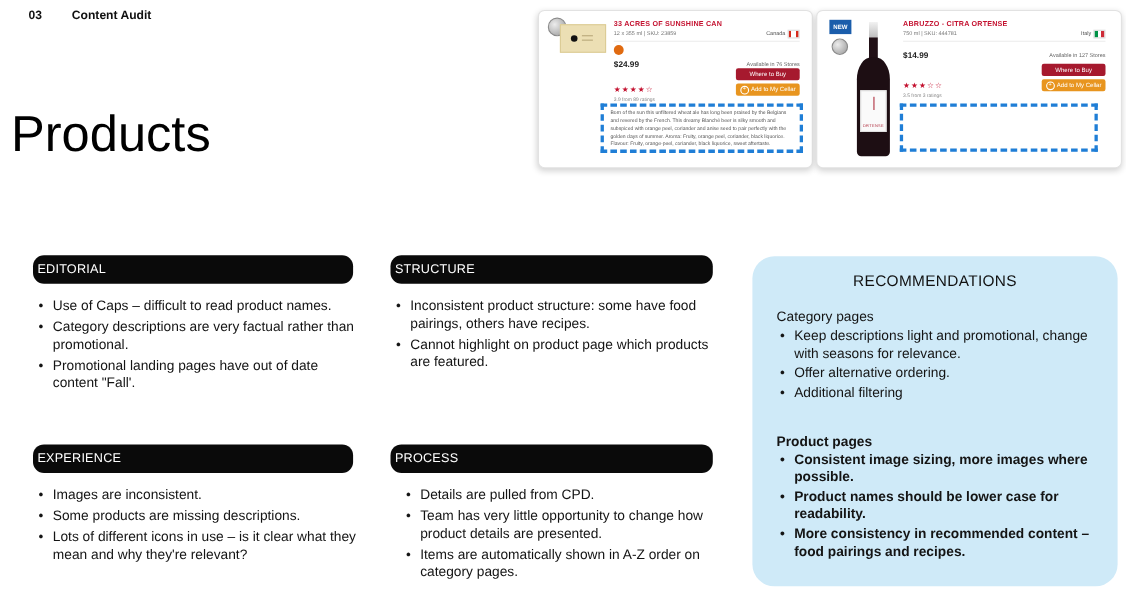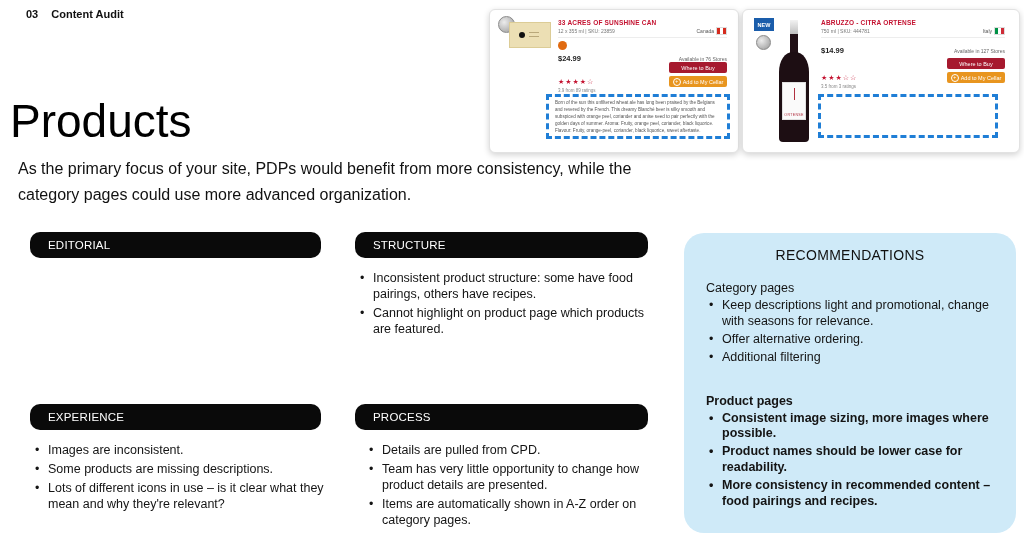--- a/index.html
+++ b/index.html
@@ -1,21 +1,21 @@
 <!DOCTYPE html>
 <html><head>
 <meta charset="utf-8">
 <style>
   html,body{margin:0;padding:0;background:#fff;}
   .slide{position:relative;width:1024px;height:554px;background:#fff;overflow:hidden;
          font-family:"Liberation Sans",sans-serif;color:#111;}
 
   
   .page-header{position:absolute;left:10px;top:8px;font-size:11px;font-weight:700;color:#111;}
-  .page-header .num{margin-right:10px;padding-left:16px;}
+  .page-header .num{margin-right:24px;padding-left:16px;}
   .page-title{position:absolute;left:10px;top:94px;margin:0;font-size:46px;font-weight:400;color:#000;}
   .subtitle{position:absolute;left:18px;top:156px;width:655px;margin:0;font-size:16px;line-height:1.6;color:#111;}
 
   
   .product-card{position:absolute;background:#fff;border:1px solid #e2e2e2;border-radius:6px;
                 box-shadow:0 2px 6px rgba(0,0,0,.18);}
   .card-1{left:489px;top:9px;width:248px;height:142px;}
   .card-2{left:742px;top:9px;width:276px;height:142px;}
 
   .pc-title{position:absolute;color:#c41230;font-weight:700;font-size:6.5px;letter-spacing:.2px;}
@@ -77,21 +77,21 @@
   .bottle .neck{position:absolute;left:13px;top:14px;width:8px;height:22px;background:#211016;}
   .bottle .body{position:absolute;left:2px;right:2px;top:32px;bottom:0;background:#1d0e13;
                 border-radius:45% 45% 4px 4px / 20px 20px 4px 4px;}
   .bottle .label{position:absolute;left:5px;width:24px;top:62px;height:38px;background:#fafafa;
                  border:1px solid #e0e0e0;box-sizing:border-box;text-align:center;}
   .bottle .label .mark{display:block;margin:5px auto 2px;width:1px;height:12px;background:#b03040;}
   .bottle .label .label-text{font-size:3.6px;color:#b03040;letter-spacing:.3px;}
 
   
   .audit-header{position:absolute;height:26px;background:#0a0a0a;border-radius:10px;color:#fff;
-                font-size:11.5px;display:flex;align-items:center;padding-left:18px;box-sizing:border-box;
+                font-size:11.5px;display:flex;align-items:center;padding-left:4px;box-sizing:border-box;
                 letter-spacing:.2px;}
   .h-editorial{left:30px;top:232px;width:291px;}
   .h-structure{left:355px;top:232px;width:293px;}
   .h-experience{left:30px;top:404px;width:291px;}
   .h-process{left:355px;top:404px;width:293px;}
 
   ul.bullets{margin:0;padding:0;list-style:none;font-size:12.5px;line-height:1.27;color:#141414;}
   ul.bullets li{position:relative;padding-left:16px;margin-bottom:3px;}
   ul.bullets li::before{content:"•";position:absolute;left:3px;}
   .audit-list{position:absolute;}
@@ -112,21 +112,20 @@
 <body>
 
 <div class="slide">
 
   <div class="page-header">
     <span class="num">03</span>
     <span>Content Audit</span>
   </div>
 
   <h1 class="page-title">Products</h1>
-  <p class="subtitle">As the primary focus of your site,  PDPs would benefit from more consistency, while the category pages could use more advanced organization.</p>
 
   <div class="product-card card-1">
     <span class="medal"></span>
     <span class="can">
       <span class="can-dot"></span>
       <span class="can-line" style="top:9px"></span>
       <span class="can-line" style="top:13px"></span>
     </span>
     <span class="pc-title">33 ACRES OF SUNSHINE CAN</span>
     <span class="pc-sku">12 x 355 ml | SKU: 23859</span>
@@ -179,20 +178,25 @@
     <span class="pc-stars">★★★☆☆</span>
     <span class="pc-rating">3.5 from 3 ratings</span>
     <span class="dashed-box"></span>
   </div>
 
   <div class="audit-header h-editorial">EDITORIAL</div>
   <div class="audit-header h-structure">STRUCTURE</div>
   <div class="audit-header h-experience">EXPERIENCE</div>
   <div class="audit-header h-process">PROCESS</div>
 
+  <ul class="bullets audit-list l-editorial">
+      <li>Use of Caps – difficult to read product names.</li>
+      <li>Category descriptions are very factual rather than promotional.</li>
+      <li>Promotional landing pages have out of date content "Fall'.</li>
+    </ul>
   <ul class="bullets audit-list l-structure">
       <li>Inconsistent product structure: some have food pairings, others have recipes.</li>
       <li>Cannot highlight on product page which products are featured.</li>
     </ul>
   <ul class="bullets audit-list l-experience">
       <li>Images are inconsistent.</li>
       <li>Some products are missing descriptions.</li>
       <li>Lots of different icons in use – is it clear what they mean and why they're relevant?</li>
     </ul>
   <ul class="bullets audit-list l-process">

